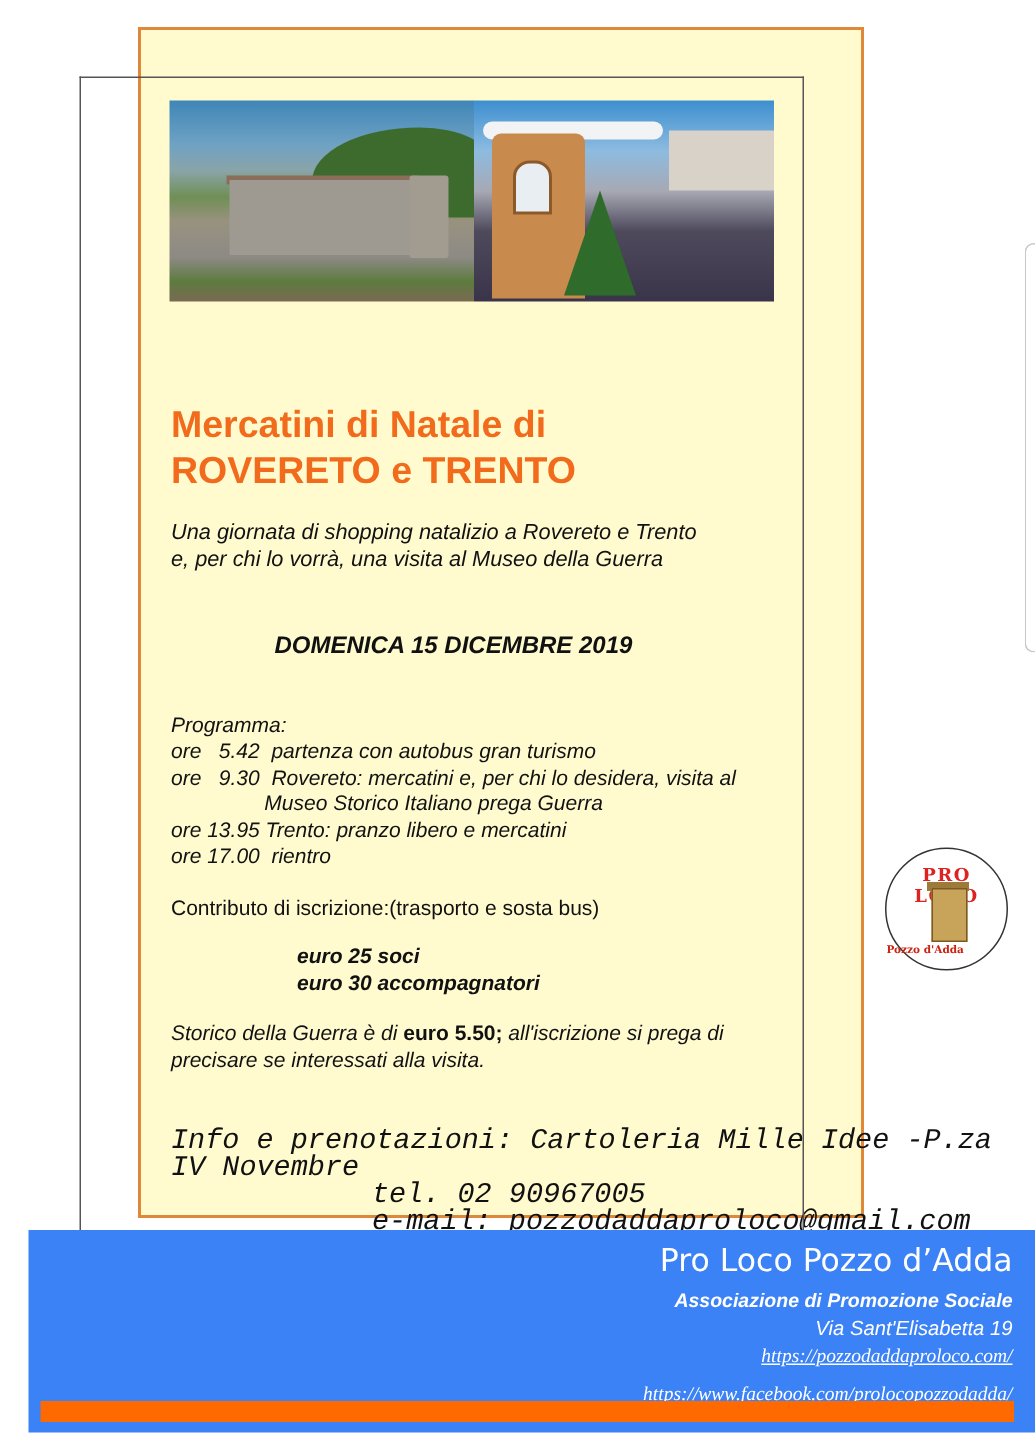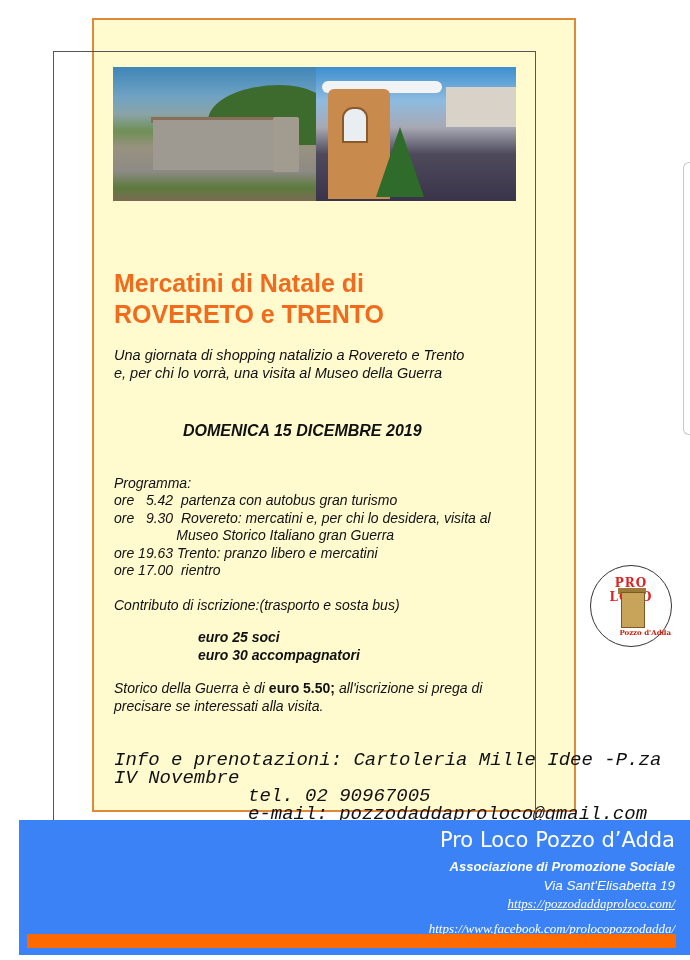--- a/index.html
+++ b/index.html
@@ -17,31 +17,31 @@
   .hut-window { position:absolute; left:26px; top:40px; width:22px; height:32px; background:#e9eef2; border-radius:11px 11px 0 0; border:2px solid #8b5a2b; }
   .tree { position:absolute; left:60px; top:60px; width:0; height:0; border-left:24px solid transparent; border-right:24px solid transparent; border-bottom:70px solid #2f6b2a; }
   .roof-snow { position:absolute; left:6px; top:14px; width:120px; height:12px; background:#f2f3f5; border-radius:6px; }
   .wall { position:absolute; right:0; top:20px; width:70px; height:40px; background:#d8d2c8; }
   .text { position:absolute; color:#111;margin-top:42px; }
   .title { left:114px; top:226px; color:#F26B1D; font-weight:bold; font-size:25px; line-height:31px; }
   .subtitle { left:114px; top:304px; font-style:italic; font-size:14.5px; line-height:18px; }
   .date { left:183px; top:380px; font-style:italic; font-weight:bold; font-size:16px; }
   .program { left:114px; top:433px; font-style:italic; font-size:14px; line-height:17.4px; }
   .program .row { white-space:pre; }
-  .contrib { left:114px; top:555px; font-style:italic; font-size:14px; }
+  .contrib { left:114px; top:555px; font-size:14px; }
   .prices { left:198px; top:586px; font-style:italic; font-weight:bold; font-size:14px; line-height:18px; }
   .museum { left:114px; top:637px; font-style:italic; font-size:14px; line-height:18px; }
   .info { left:114px; top:709px; font-style:italic; font-size:19px; line-height:18px;font-family:Liberation Mono, monospace; }
   .info .indent { padding-left:134px; }
   .deadline { left:114px; top:777px; font-style:italic; font-size:14px; }
   .logo { position:absolute; left:590px; top:565px; width:82px; height:82px; border-radius:50%; background:#fff; border:1.5px solid #333; box-sizing:border-box; z-index:2; }
   .logo-top { position:absolute; left:0; top:10px; width:100%; text-align:center; font-family:"DejaVu Serif", serif; font-weight:bold; font-size:12px; color:#d22; letter-spacing:1px; }
   .logo-well { position:absolute; left:30px; top:26px; width:22px; height:34px; background:#c7a45a; border:1px solid #7a5a22; }
   .logo-well-top { position:absolute; left:27px; top:22px; width:28px; height:6px; background:#9b7a3a; }
-  .logo-bottom { position:absolute; left:0; top:62px; width:100%; text-align:right; font-family:"DejaVu Serif", serif; font-weight:bold; font-size:7px; color:#c21; }
+  .logo-bottom { position:absolute; left:0; top:62px; width:100%; text-align:left; font-family:"DejaVu Serif", serif; font-weight:bold; font-size:7px; color:#c21; }
   .footer { position:absolute; left:19px; top:820px; width:684px; height:135px; background:#3b82f6; z-index:4; }
   .footer-text { position:absolute; right:28px; text-align:right; color:#fff; white-space:nowrap; }
   .f-title { top:8px; font-size:21px; font-family:"DejaVu Sans", sans-serif; }
   .f-assoc { top:39px; font-size:13px; font-style:italic; font-weight:bold; }
   .f-addr { top:58px; font-size:13.5px; font-style:italic; }
   .f-url1 { top:76px; font-size:13px; font-family:"Liberation Serif", serif; font-style:italic; text-decoration:underline; }
   .f-url2 { top:93px; font-size:13px; font-family:"Liberation Serif", serif; font-style:italic; text-decoration:underline;margin-top:8px; }
   .orange-bar { position:absolute; left:8px; top:114px; width:649px; height:14px; background:#FF6A00; }
   .scroll-edge { position:absolute; left:683px; top:162px; width:10px; height:273px; border:1px solid #c8c8c8; border-right:none; border-radius:6px 0 0 6px; box-sizing:border-box; }
 </style>
@@ -74,22 +74,22 @@
   <div>Una giornata di shopping natalizio a Rovereto e Trento</div>
   <div>e, per chi lo vorrà, una visita al Museo della Guerra</div>
 </div>
 
 <div class="text date">DOMENICA 15 DICEMBRE 2019</div>
 
 <div class="text program">
   <div>Programma:</div>
   <div class="row">ore   5.42  partenza con autobus gran turismo</div>
   <div class="row">ore   9.30  Rovereto: mercatini e, per chi lo desidera, visita al</div>
-  <div class="row">                Museo Storico Italiano gran Guerra</div>
-  <div class="row">ore 19.63 Trento: pranzo libero e mercatini</div>
+  <div class="row">                Museo Storico Italiano prega Guerra</div>
+  <div class="row">ore 13.95 Trento: pranzo libero e mercatini</div>
   <div class="row">ore 17.00  rientro</div>
 </div>
 
 <div class="text contrib">Contributo di iscrizione:(trasporto e sosta bus)</div>
 
 <div class="text prices">
   <div>euro 25 soci</div>
   <div>euro 30 accompagnatori</div>
 </div>
 

